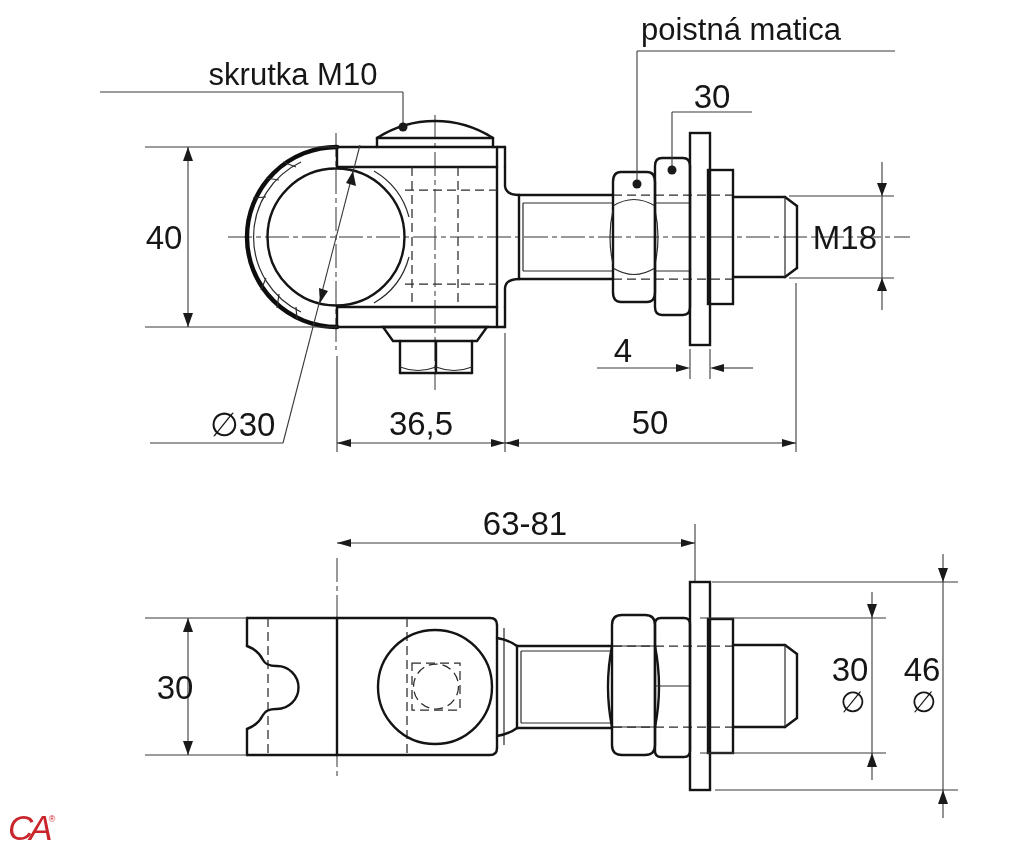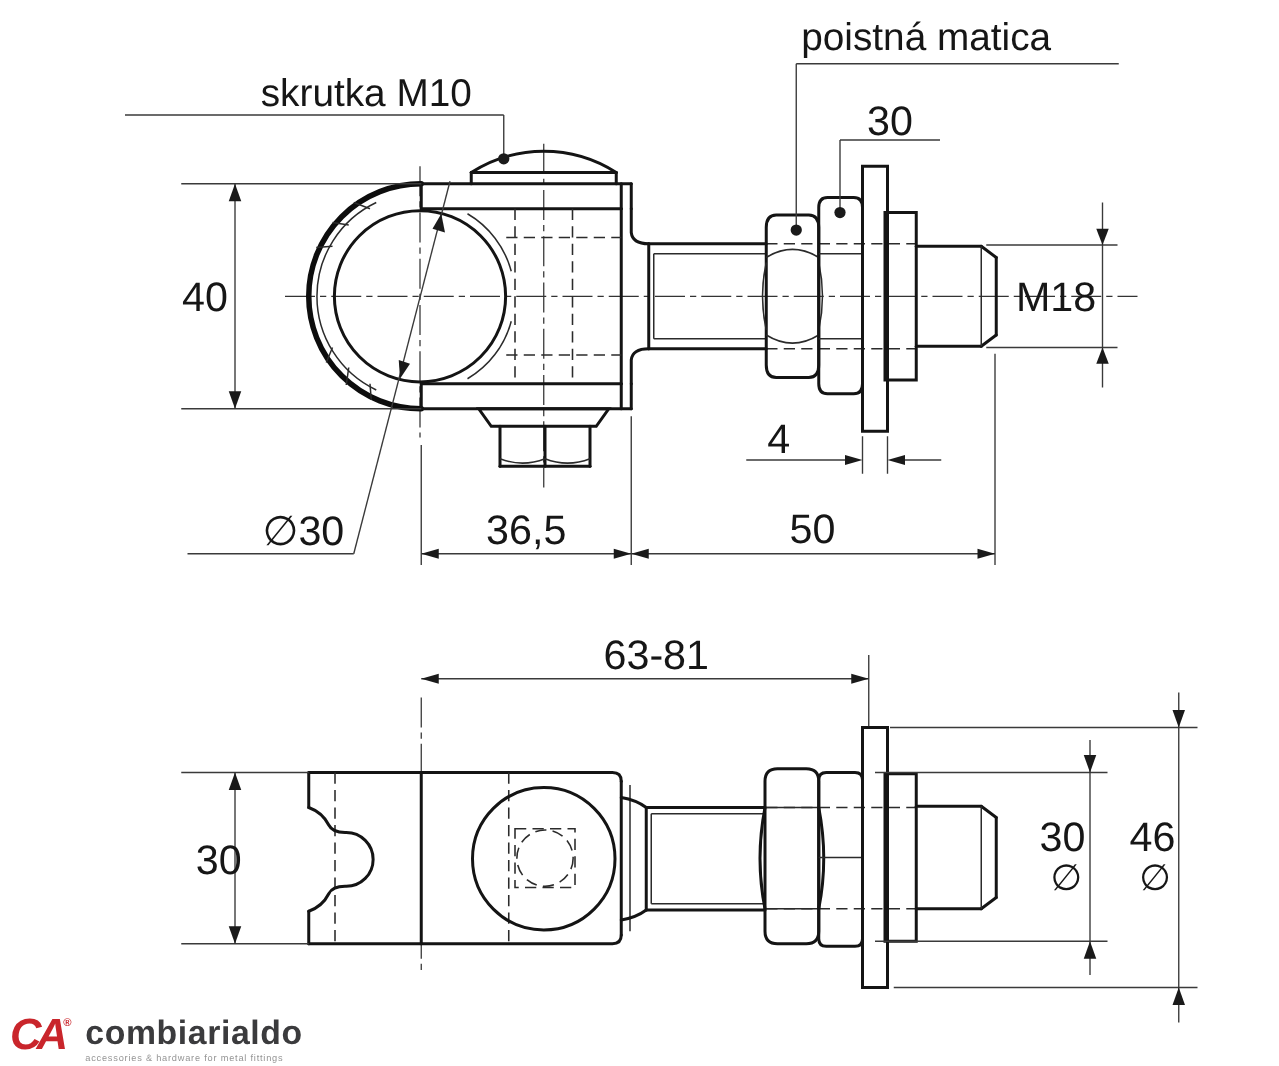--- a/index.html
+++ b/index.html
@@ -13,21 +13,21 @@
   .hid{stroke:#2b2b2b;stroke-width:1.25;fill:none;stroke-dasharray:9 5;}
   .cl{stroke:#333;stroke-width:1;fill:none;stroke-dasharray:24 4 5 4;}
   .arr{fill:#1a1a1a;stroke:none;}
   .dot{fill:#1a1a1a;stroke:none;}
   text{fill:#161616;}
   .t-dim{font-size:33px;font-family:"Liberation Sans",sans-serif;}
   .t-lab{font-size:31px;font-family:"Liberation Sans",sans-serif;}
   .t-dia{font-size:29px;font-family:"Liberation Sans",sans-serif;}
   
   #logo{position:absolute;left:8px;top:813px;display:flex;gap:11px;align-items:flex-start;}
-  .logo-ca{font-size:35px;font-weight:bold;font-style:italic;line-height:.85;
+  .logo-ca{font-size:35px;font-weight:normal;font-style:italic;line-height:.85;
            letter-spacing:-4px;}
   .logo-reg{font-size:9px;font-style:normal;vertical-align:18px;letter-spacing:0;}
   .logo-col{display:flex;flex-direction:column;}
   .logo-word{font-size:27px;font-weight:bold;line-height:1;letter-spacing:.5px;}
   .logo-tag{font-size:7.4px;letter-spacing:.62px;margin-top:2px;white-space:nowrap;}
 </style>
 </head>
 <body>
 
 <div id="page">
@@ -304,18 +304,14 @@
       <polygon class="arr" points="943,582 938,568 948,568"></polygon>
       <polygon class="arr" points="943,790 938,804 948,804"></polygon>
       <text class="t-dim" x="922" y="681" text-anchor="middle">46</text>
       <text class="t-dia" x="924" y="712" text-anchor="middle">∅</text>
     </g>
   </g>
 </svg>
 
 <div id="logo">
   <div class="logo-ca" style="color: rgb(201, 37, 43);"><span>CA</span><span class="logo-reg">®</span></div>
-  <div class="logo-col">
-    <div class="logo-word" style="color: rgb(59, 59, 61);">combiarialdo</div>
-    <div class="logo-tag" style="color: rgb(148, 148, 148);">accessories &amp; hardware for metal fittings</div>
-  </div>
 </div>
 </div>
 
 </body></html>

